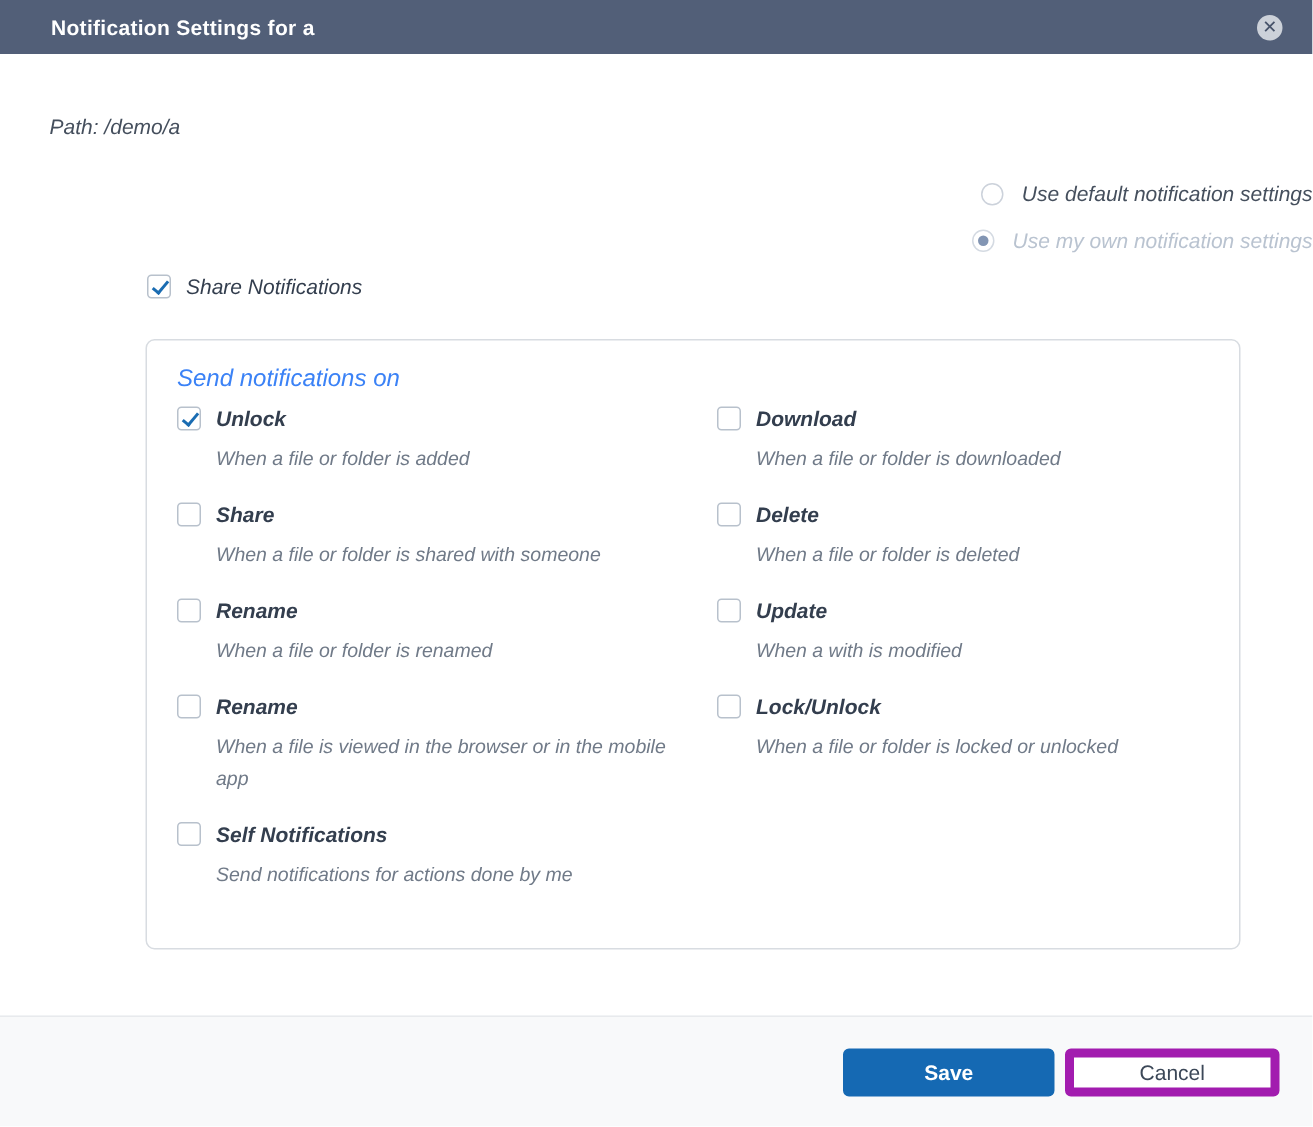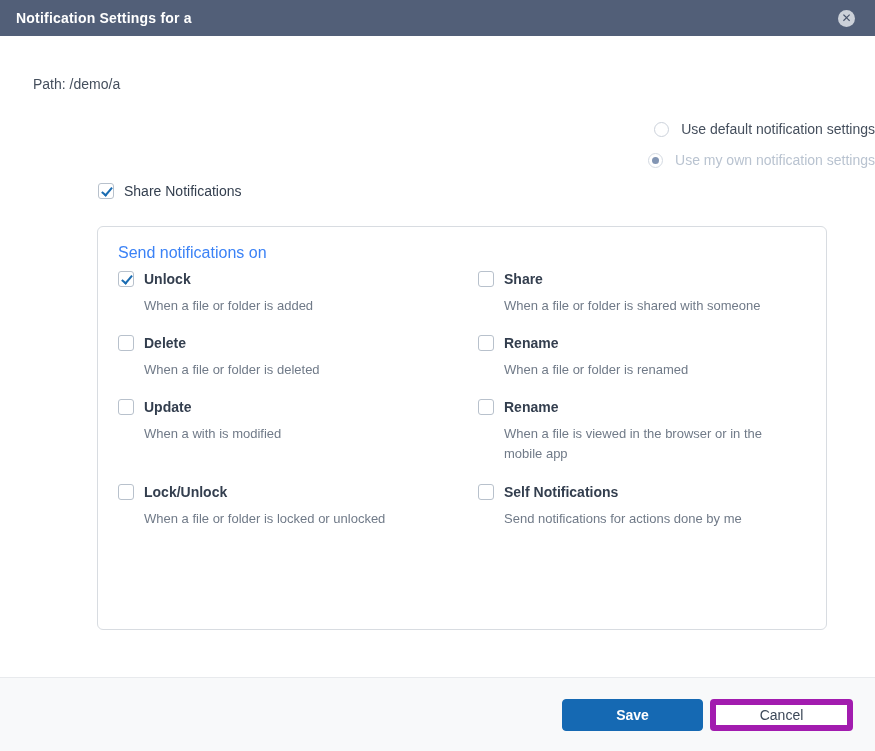--- a/index.html
+++ b/index.html
@@ -12,21 +12,21 @@
     color: #454f5d;
   }
 
   
   .modal-header {
     height: 36px;
     background: #525f78;
     display: flex;
     align-items: center;
     justify-content: space-between;
-    padding: 0 20px 0 16px;
+    padding: 0 20px 0 34px;
   }
   .modal-title {
     color: #ffffff;
     font-size: 14px;
     font-weight: bold;
     letter-spacing: .2px;
   }
   .close-btn {
     width: 17px; height: 17px;
     border-radius: 50%;
@@ -34,21 +34,21 @@
     color: #47536a;
     font-size: 12px;
     line-height: 16px;
     text-align: center;
     font-weight: bold;
     cursor: pointer;
     user-select: none;
   }
 
   
-  .modal-body { padding: 40px 0 0 0; }
+  .modal-body { padding: 40px 0 0 0; font-style: italic; }
 
   .path-line {
     margin-left: 33px;
     font-size: 14px;
     color: #454f5d;
   }
 
   .radio-group { margin: 29px 0 0 55px; }
   .radio-row {
     display: flex;
@@ -212,20 +212,27 @@
     <div class="items-grid">
 
       <div class="item">
         <label class="item-row">
           <span class="cb checked"></span>
           <span class="item-label">Unlock</span>
         </label>
         <div class="item-desc">When a file or folder is added</div>
       </div>
 
+      <div class="item">
+        <label class="item-row">
+          <span class="cb"></span>
+          <span class="item-label">Download</span>
+        </label>
+        <div class="item-desc">When a file or folder is downloaded</div>
+      </div>
 
       <div class="item">
         <label class="item-row">
           <span class="cb"></span>
           <span class="item-label">Share</span>
         </label>
         <div class="item-desc">When a file or folder is shared with someone</div>
       </div>
 
       <div class="item">

